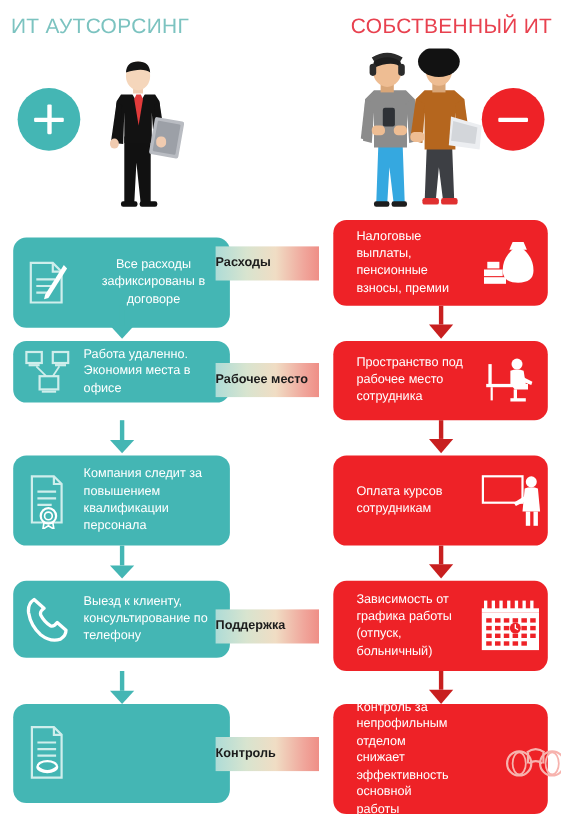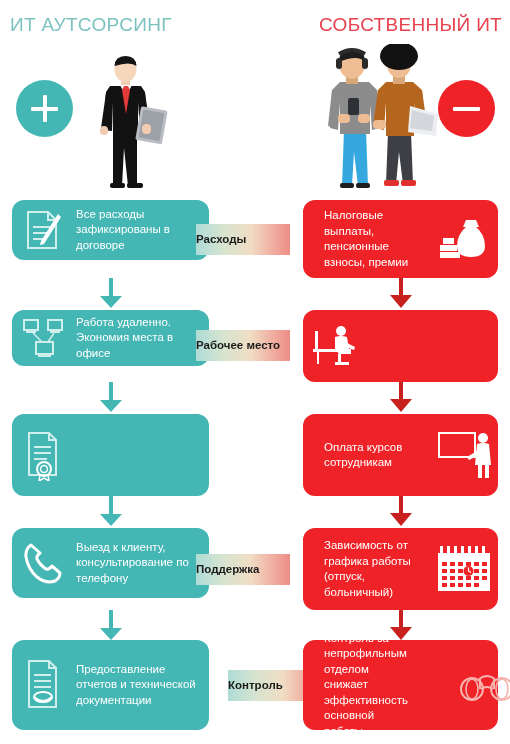--- a/index.html
+++ b/index.html
@@ -185,21 +185,21 @@
       <ellipse cx="81" cy="12" rx="19" ry="14" fill="#121212"></ellipse>
       <rect x="55" y="76" width="13" height="9" rx="4" fill="#eebd93"></rect>
       <rect x="98" y="76" width="13" height="9" rx="4" fill="#eebd93"></rect>
 
       <path d="M92 62 L120 70 L118 92 L90 88 Z" fill="#eceef1"></path>
       <path d="M94 66 L116 72 L114 87 L92 84 Z" fill="#d3d6da"></path>
     </svg>
   </div>
 
   <div class="row" style="top:200px; height:78px;">
-    <div class="box box-left" style="top:0; height:60px;">
+    <div class="box box-left" style="top:16px; height:82px;text-align:center;">
       <div class="box-icon">
         <svg width="38" height="44" viewBox="0 0 38 44">
           <path d="M4 4 H24 L32 12 V40 H4 Z" fill="none" stroke="#cfeeec" stroke-width="2"></path>
           <path d="M24 4 V12 H32" fill="none" stroke="#cfeeec" stroke-width="2"></path>
           <line x1="9" y1="19" x2="26" y2="19" stroke="#cfeeec" stroke-width="2"></line>
           <line x1="9" y1="25" x2="26" y2="25" stroke="#cfeeec" stroke-width="2"></line>
           <line x1="9" y1="31" x2="22" y2="31" stroke="#cfeeec" stroke-width="2"></line>
           <path d="M34 6 L37 9 L20 36 L16 37 L17 33 Z" fill="#ffffff"></path>
         </svg>
       </div>
@@ -261,20 +261,21 @@
           <rect x="2" y="26" width="34" height="3" fill="#ffffff"></rect>
           <rect x="6" y="29" width="2" height="12" fill="#ffffff"></rect>
           <circle cx="30" cy="8" r="5" fill="#ffffff"></circle>
           <path d="M24 14 Q30 12 36 14 L38 26 L24 26 Z" fill="#ffffff"></path>
           <path d="M24 26 L40 26 L40 31 L28 31 Z" fill="#ffffff"></path>
           <rect x="27" y="31" width="3" height="9" fill="#ffffff"></rect>
           <rect x="24" y="39" width="14" height="3" fill="#ffffff"></rect>
           <path d="M36 20 L44 24 L43 27 L35 24 Z" fill="#ffffff"></path>
         </svg>
       </div>
+      <div class="box-text">Пространство под рабочее место сотрудника</div>
     </div>
   </div>
 
   <div class="arrow arrow-teal" style="left:100px; top:382px; height:30px;">
     <div class="stem" style="height:18px;"></div>
       <div class="head" style="top:18px;"></div>
   </div>
   <div class="arrow arrow-red" style="left:390px; top:382px; height:30px;">
     <div class="stem" style="height:17px;"></div>
       <div class="head" style="top:17px;"></div>
@@ -287,20 +288,21 @@
           <path d="M6 4 H26 L33 11 V46 H6 Z" fill="none" stroke="#cfeeec" stroke-width="2"></path>
           <path d="M26 4 V11 H33" fill="none" stroke="#cfeeec" stroke-width="2"></path>
           <line x1="11" y1="18" x2="28" y2="18" stroke="#cfeeec" stroke-width="2"></line>
           <line x1="11" y1="24" x2="28" y2="24" stroke="#cfeeec" stroke-width="2"></line>
           <line x1="11" y1="30" x2="24" y2="30" stroke="#cfeeec" stroke-width="2"></line>
           <circle cx="21" cy="40" r="7" fill="none" stroke="#ffffff" stroke-width="2"></circle>
           <circle cx="21" cy="40" r="3.5" fill="none" stroke="#ffffff" stroke-width="1.5"></circle>
           <path d="M17 46 L16 52 L21 49 L26 52 L25 46" fill="none" stroke="#ffffff" stroke-width="1.5"></path>
         </svg>
       </div>
+      <div class="box-text">Компания следит за повышением квалификации персонала</div>
     </div>
 
 
     <div class="box box-right" style="top:0; height:82px;">
       <div class="box-icon">
         <svg width="56" height="52" viewBox="0 0 56 52">
           <rect x="2" y="4" width="36" height="24" fill="none" stroke="#ffffff" stroke-width="2"></rect>
           <circle cx="46" cy="9" r="5" fill="#ffffff"></circle>
           <path d="M40 15 Q46 13 52 15 L54 36 L38 36 Z" fill="#ffffff"></path>
           <rect x="41" y="36" width="4" height="13" fill="#ffffff"></rect>
@@ -396,28 +398,27 @@
         <svg width="40" height="56" viewBox="0 0 40 56">
           <path d="M6 4 H26 L33 11 V50 H6 Z" fill="none" stroke="#cfeeec" stroke-width="2"></path>
           <path d="M26 4 V11 H33" fill="none" stroke="#cfeeec" stroke-width="2"></path>
           <line x1="11" y1="18" x2="28" y2="18" stroke="#cfeeec" stroke-width="2"></line>
           <line x1="11" y1="24" x2="28" y2="24" stroke="#cfeeec" stroke-width="2"></line>
           <line x1="11" y1="30" x2="28" y2="30" stroke="#cfeeec" stroke-width="2"></line>
           <ellipse cx="20" cy="40" rx="9" ry="5" fill="none" stroke="#ffffff" stroke-width="2"></ellipse>
           <path d="M11 40 Q20 48 29 40" fill="none" stroke="#ffffff" stroke-width="2"></path>
         </svg>
       </div>
-      <div class="box-text">Предоставление отчетов и технической документации</div>
-    </div>
-
-    <div class="mid-label" style="top:30px;margin-left:32px;">
+    </div>
+
+    <div class="mid-label" style="top:30px;">
       <span>Контроль</span>
     </div>
 
-    <div class="box box-right" style="top:0; height:90px;gap:40px;">
+    <div class="box box-right" style="top:0; height:100px;gap:40px;">
       <div class="box-icon">
         <svg width="56" height="36" viewBox="0 0 56 36">
           <circle cx="13" cy="22" r="11" fill="none" stroke="#f7b3ae" stroke-width="2"></circle>
           <circle cx="43" cy="22" r="11" fill="none" stroke="#f7b3ae" stroke-width="2"></circle>
           <ellipse cx="13" cy="22" rx="6" ry="10" fill="none" stroke="#f7b3ae" stroke-width="1.6"></ellipse>
           <ellipse cx="43" cy="22" rx="6" ry="10" fill="none" stroke="#f7b3ae" stroke-width="1.6"></ellipse>
           <path d="M20 12 Q28 6 36 12" fill="none" stroke="#f7b3ae" stroke-width="2"></path>
           <path d="M22 22 Q28 18 34 22" fill="none" stroke="#f7b3ae" stroke-width="2"></path>
           <path d="M21 12 L21 22" stroke="#f7b3ae" stroke-width="2"></path>
           <path d="M35 12 L35 22" stroke="#f7b3ae" stroke-width="2"></path>

